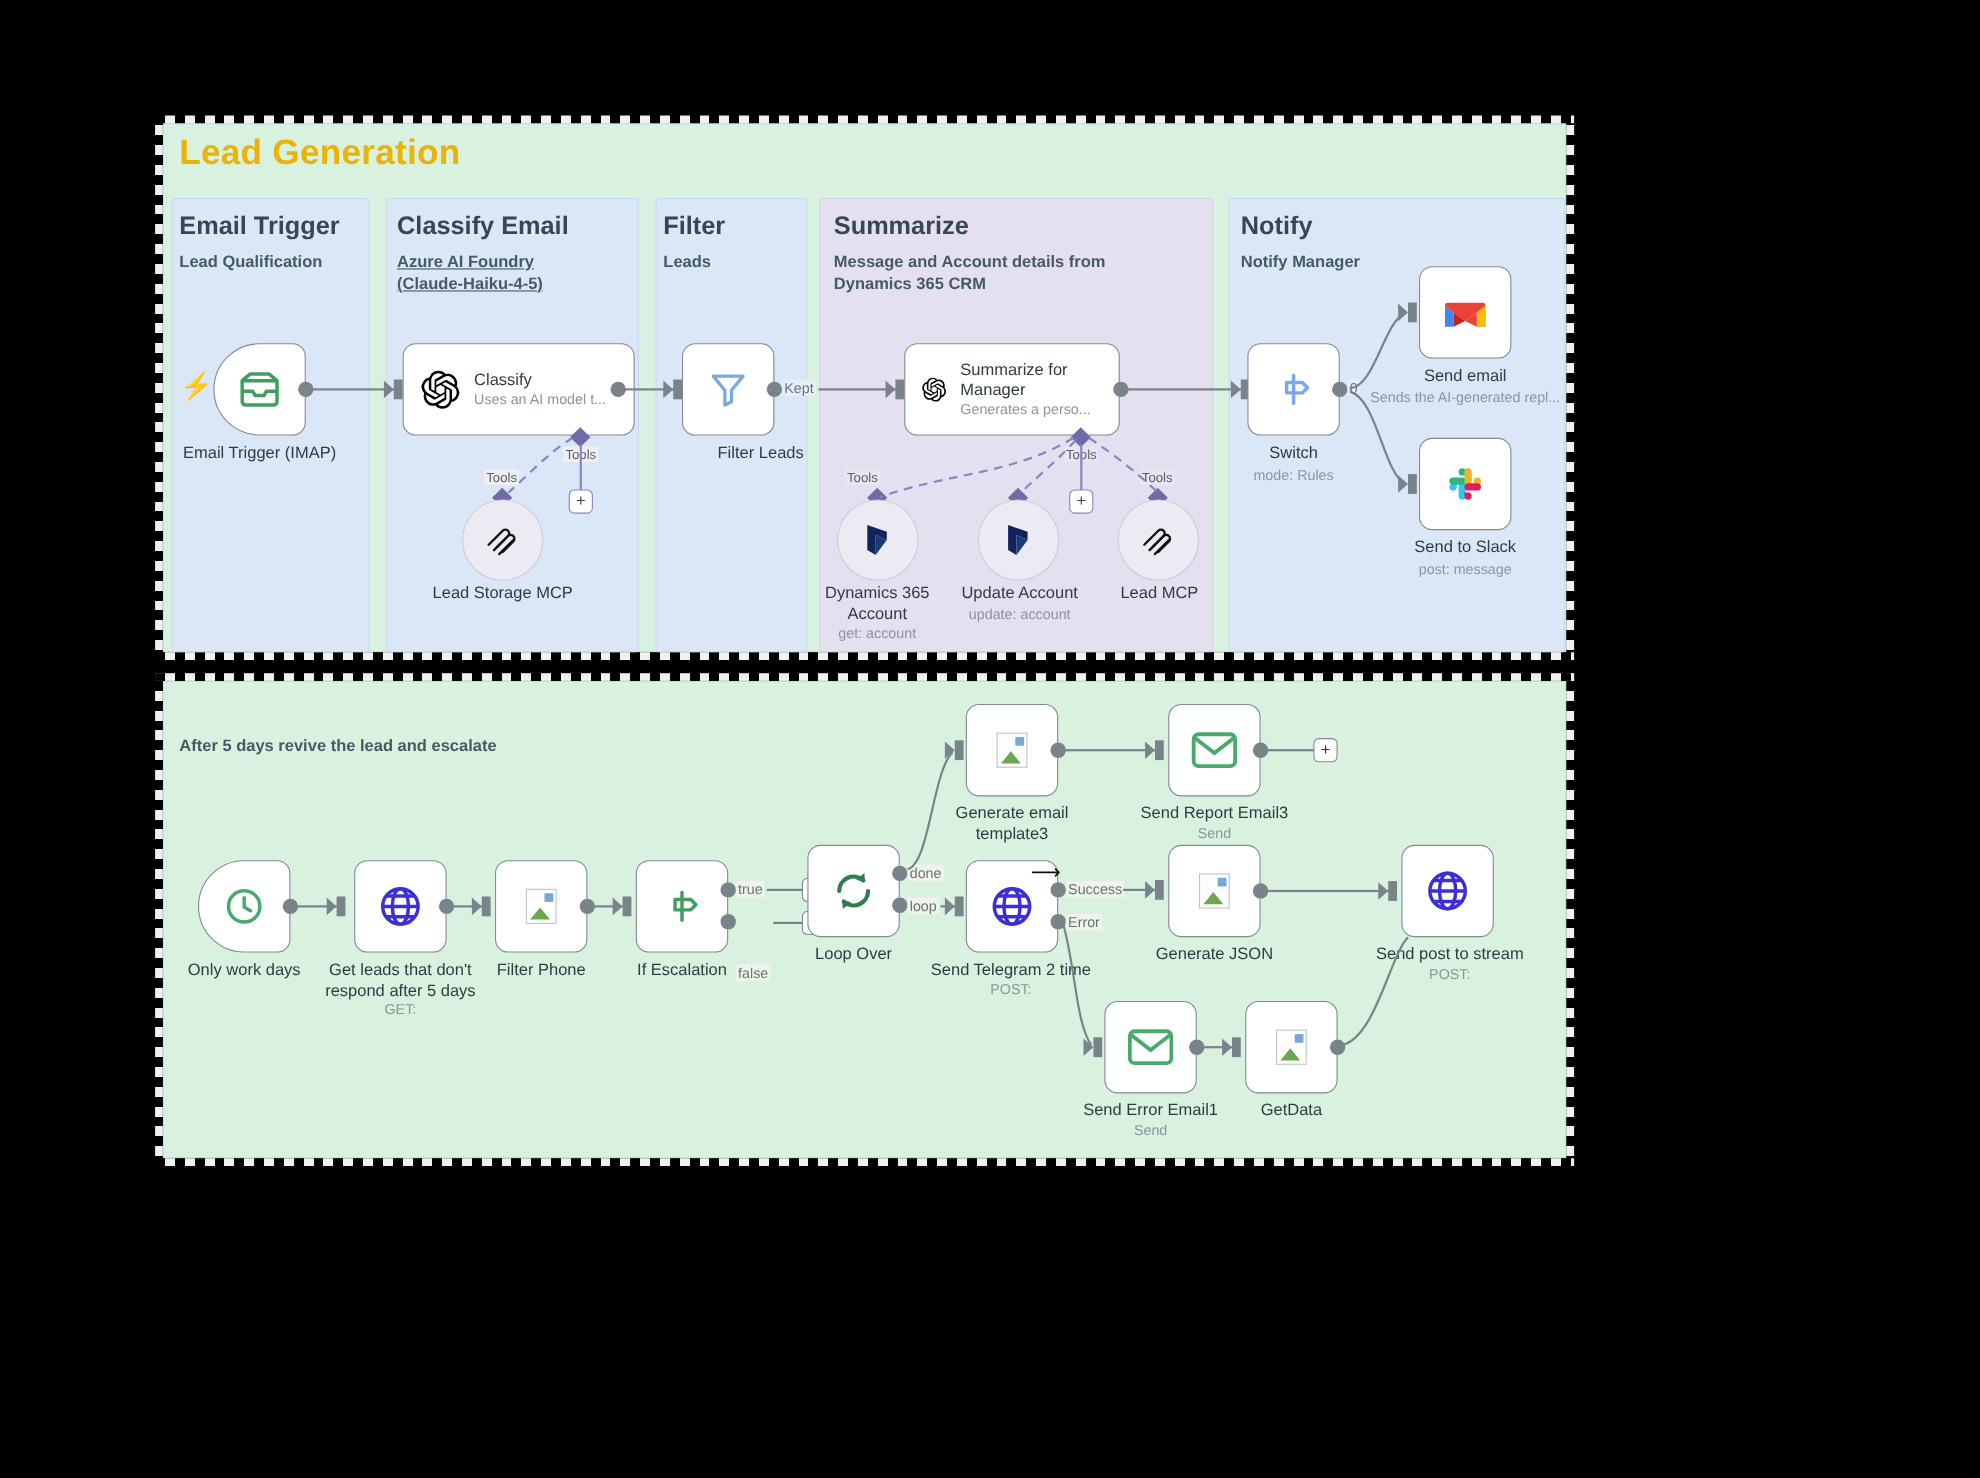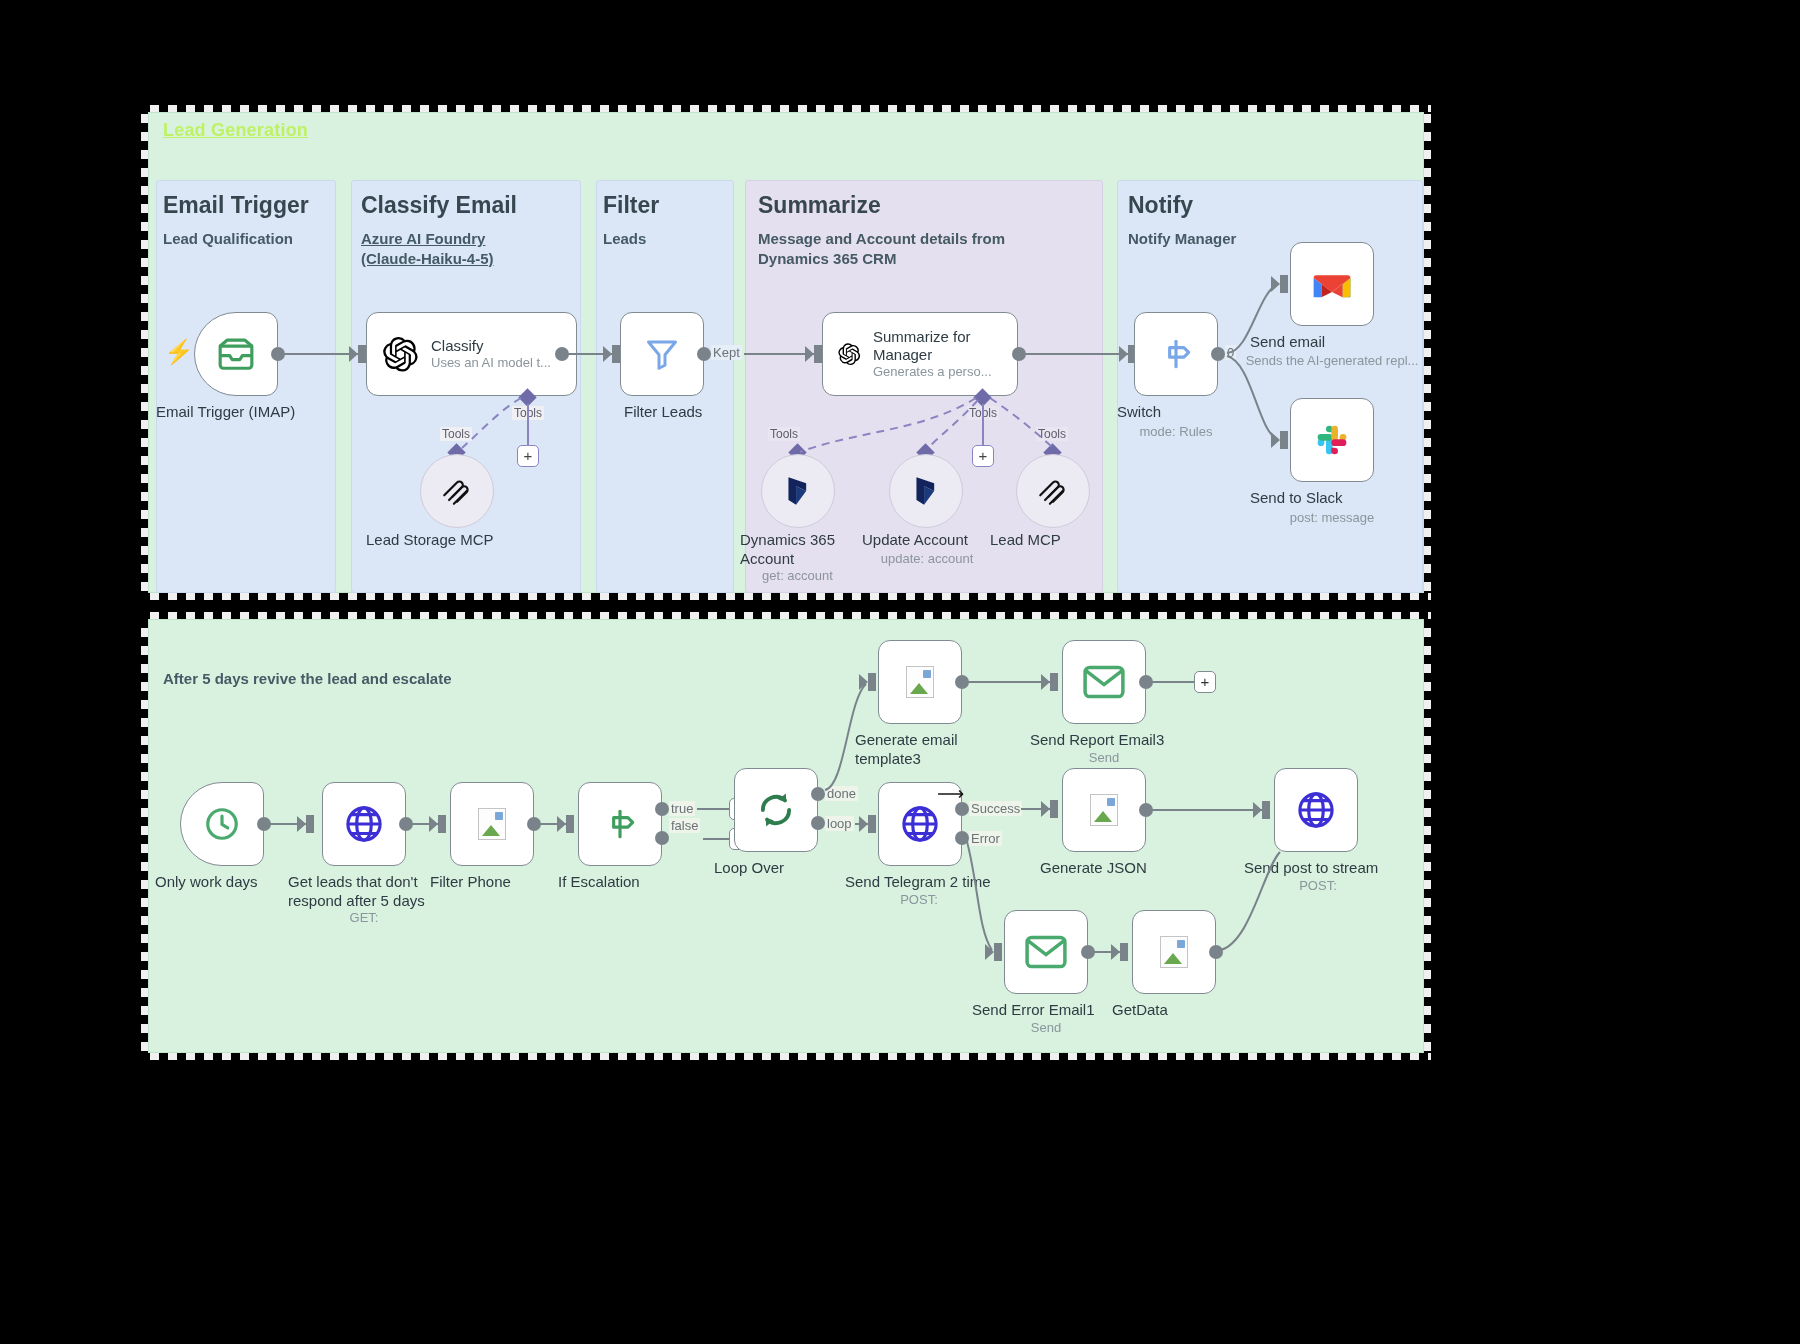--- a/index.html
+++ b/index.html
@@ -13,41 +13,41 @@
       repeating-linear-gradient(90deg,#000 0 9px,#f0f0f0 9px 18px),
       repeating-linear-gradient(90deg,#000 0 9px,#f0f0f0 9px 18px),
       repeating-linear-gradient(0deg,#000 0 9px,#f0f0f0 9px 18px),
       repeating-linear-gradient(0deg,#000 0 9px,#f0f0f0 9px 18px);
     background-size:100% 7px,100% 7px,7px 100%,7px 100%;
     background-position:0 0,0 100%,0 0,100% 0;
     background-repeat:no-repeat;
     pointer-events:none;}
   .group .inner{position:absolute;left:7px;top:7px;right:7px;bottom:7px;
     background:#d9f2e0;border:1px solid #bfe3cc;}
-  .group-title{position:absolute;font-size:18px;font-weight:bold;color:#bef264;letter-spacing:.2px;text-decoration:underline;}
+  .group-title{position:absolute;font-size:32px;font-weight:bold;color:#eab308;letter-spacing:.2px;}
   .group-sub{position:absolute;font-size:15px;font-weight:bold;color:#455a64;}
 
   
   .lane{position:absolute;box-sizing:border-box;background:#dbe7f6;
      border:1px solid #c9daee;border-radius:3px;}
   .lane.purple{background:#e5e0ef;border-color:#d6cfe6;}
   .lane-title{position:absolute;font-size:23px;font-weight:bold;color:#37474f;}
   .lane-sub{position:absolute;font-size:15px;font-weight:bold;color:#455a64;line-height:20px;width:300px;}
 
   
   .node{position:absolute;box-sizing:border-box;background:#fff;border:1.6px solid #808b92;
     border-radius:12px;display:flex;align-items:center;}
   .node.trigger{border-top-left-radius:42px;border-bottom-left-radius:42px;}
   .node.square{width:84px;height:84px;justify-content:center;}
   .node.wide{height:84px;padding:0 14px;gap:12px;}
   .node-title{font-size:15px;color:#2f3b42;line-height:18px;}
   .node-desc{font-size:13px;color:#8a959c;line-height:16px;}
   .ntext{display:flex;flex-direction:column;justify-content:center;}
 
-  .nlabel{position:absolute;font-size:15px;color:#2f3b42;line-height:19px;}
+  .nlabel{position:absolute;text-align:center;font-size:15px;color:#2f3b42;line-height:19px;}
   .nsub{position:absolute;text-align:center;font-size:13px;color:#8a959c;line-height:16px;}
 
   
   .tool{position:absolute;width:72px;height:72px;border-radius:50%;background:#eceaf2;
      border:1px solid #cfcbdc;display:flex;align-items:center;justify-content:center;}
   .diamond{position:absolute;width:13px;height:13px;background:#6f6aa8;transform:rotate(45deg);}
   .plusbox{position:absolute;width:22px;height:22px;box-sizing:border-box;border:1.5px solid #8a84c0;
      border-radius:5px;background:#fff;color:#444;font-size:15px;line-height:19px;text-align:center;}
   .plusbox.gray{border-color:#808b92;color:#333;}
   .ttag{position:absolute;font-size:12px;color:#5d5d6b;background:#efeff4;padding:0 2px;}
@@ -299,21 +299,21 @@
         <path d="M12 4 v16"></path>
         <path d="M8 8 h9 l3 3 -3 3 H8 z"></path>
       </g>
     </svg>
   </div>
   <div class="dot" style="left:655px;top:802px;"></div>
   <div class="elabel" style="left:669px;top:801px;">true</div>
   <div class="line" style="left:697px;top:808px;width:33px;"></div>
   <div class="plusbox gray" style="left:729px;top:798px;">+</div>
   <div class="dot" style="left:655px;top:831px;"></div>
-  <div class="elabel" style="left:669px;top:818px;">false</div>
+  <div class="elabel" style="left:669px;top:877px;">false</div>
   <div class="line" style="left:703px;top:838px;width:27px;"></div>
   <div class="plusbox gray" style="left:729px;top:828px;">+</div>
   <div class="nlabel" style="left:558px;top:872px;width:124px;">If Escalation</div>
 
   <div class="node square" style="left:734px;top:768px;">
     <svg width="42" height="42" viewBox="0 0 24 24">
       <g fill="none" stroke="#2f7d4f" stroke-width="2.2" stroke-linecap="round">
         <path d="M4.5 12a7.5 7.5 0 0 1 12.6-5.5"></path>
         <path d="M19.5 12a7.5 7.5 0 0 1-12.6 5.5"></path>
       </g>

